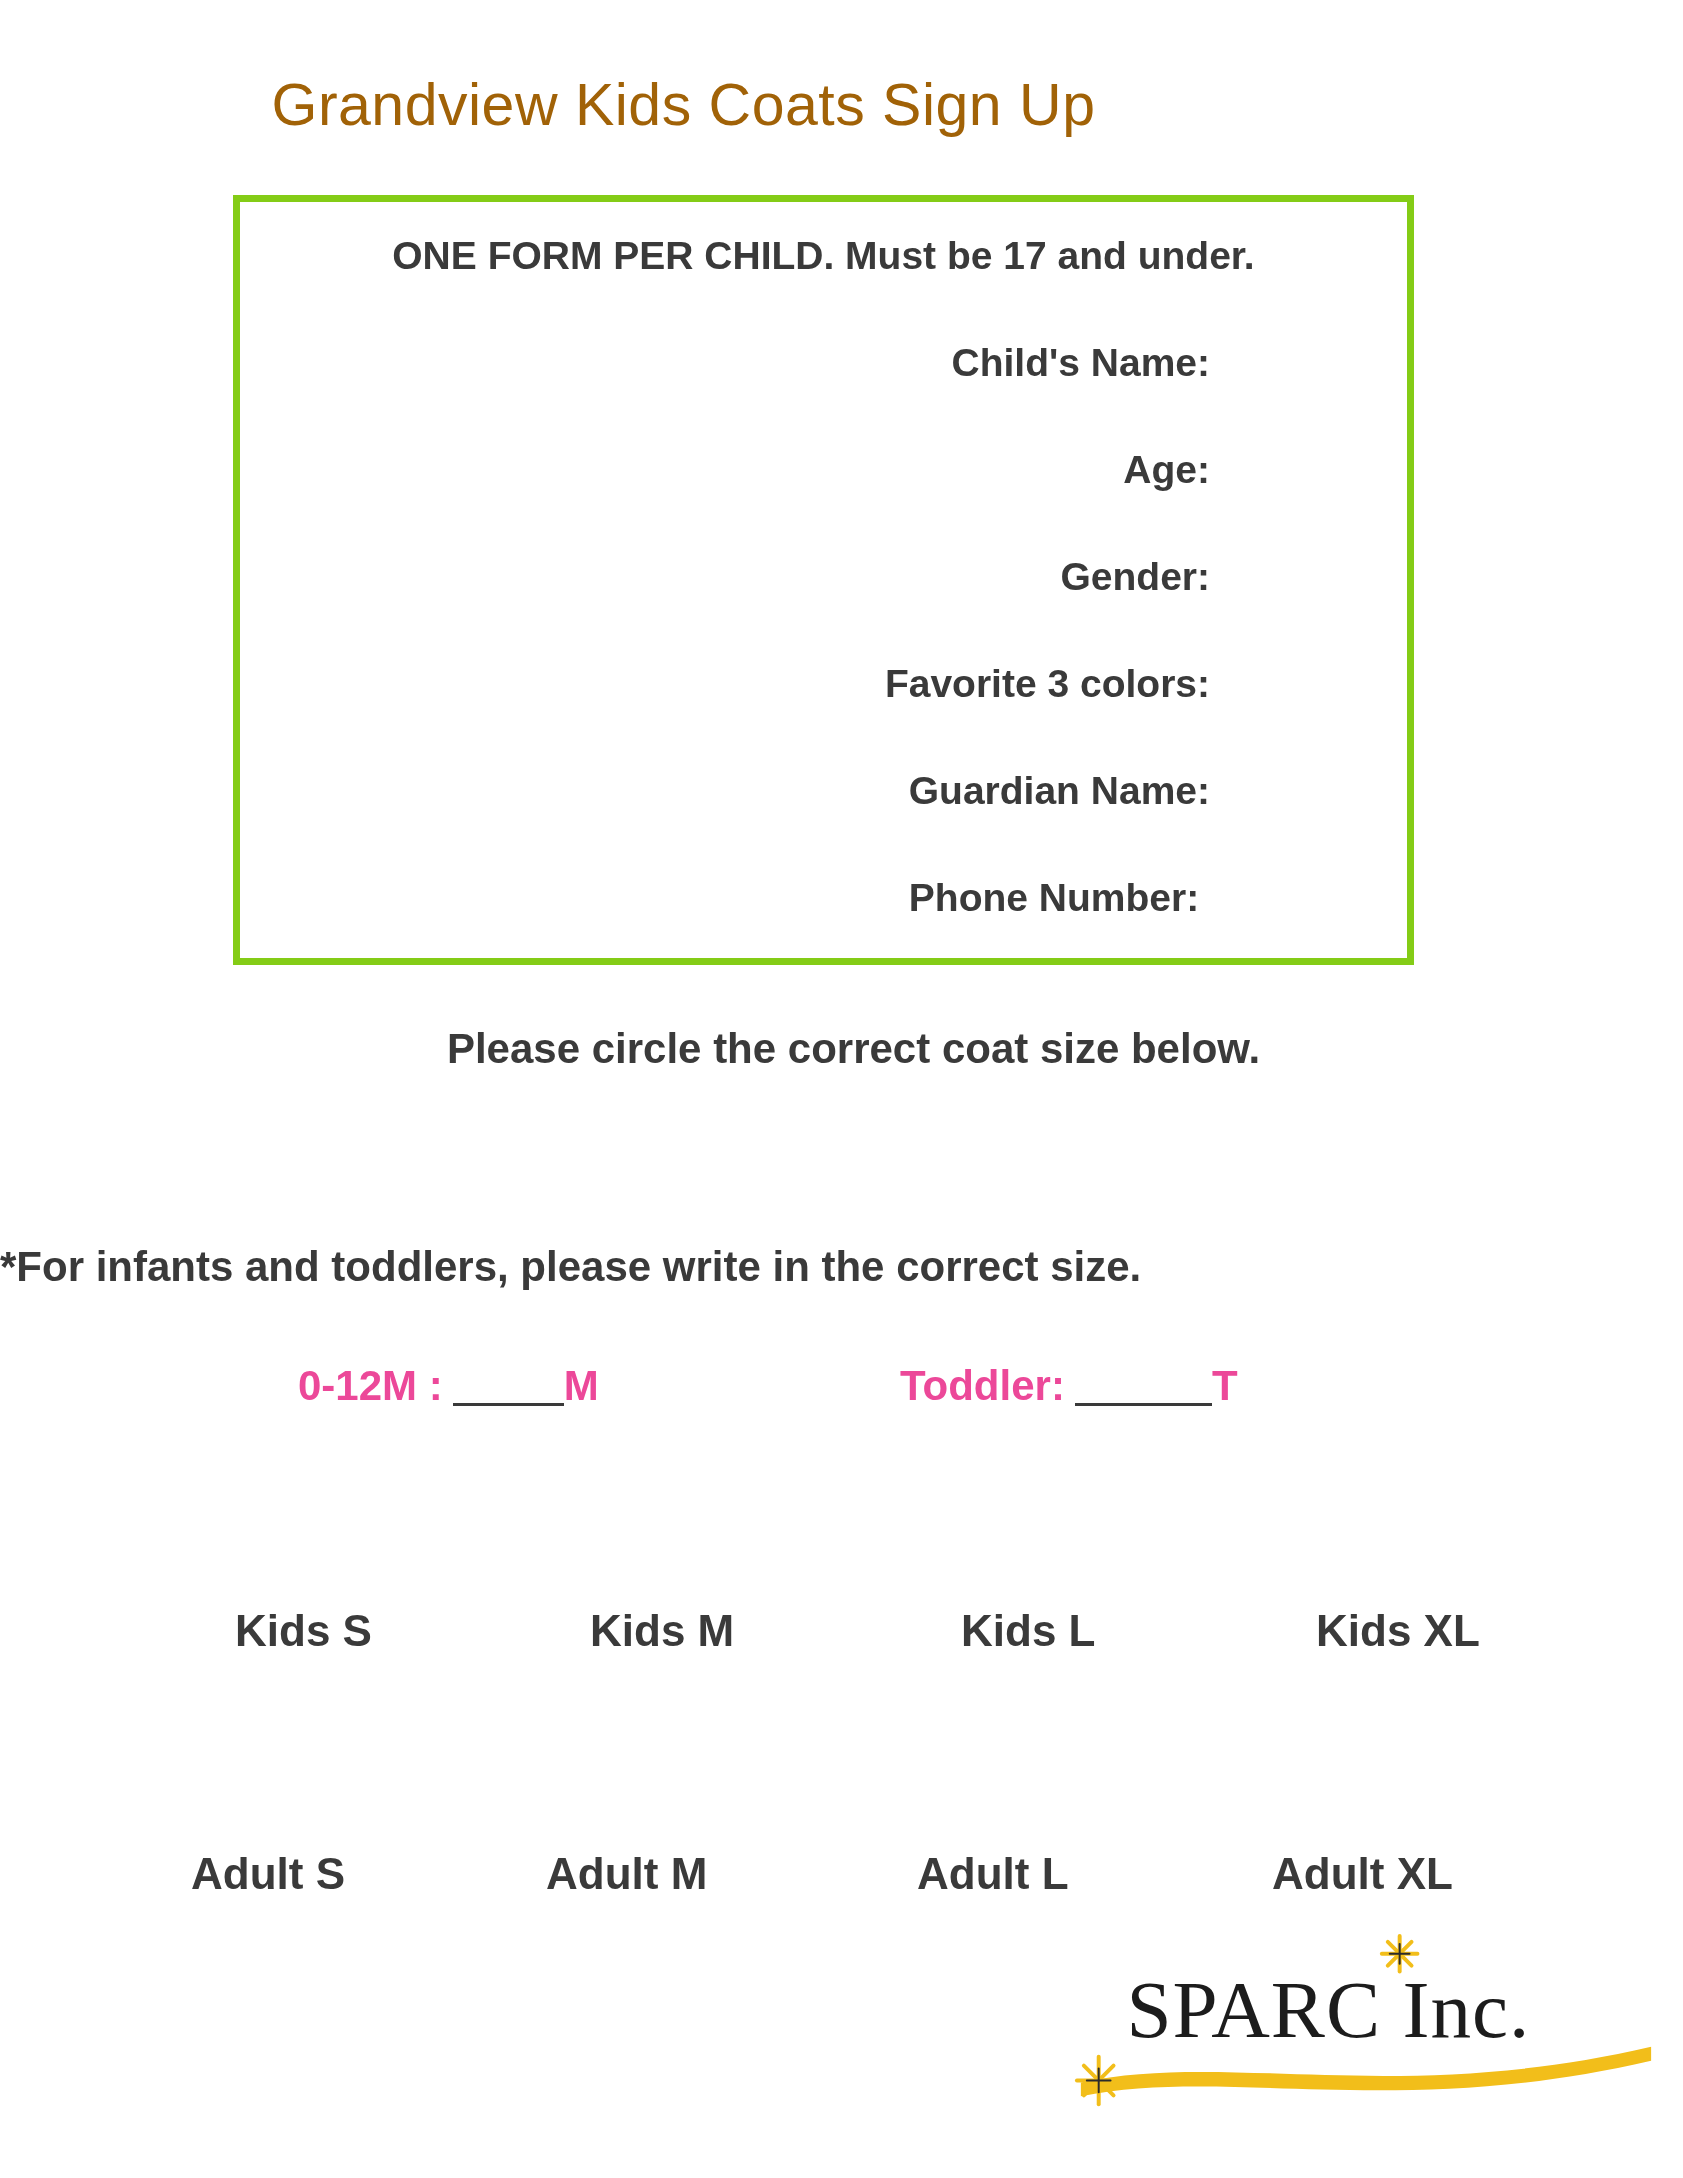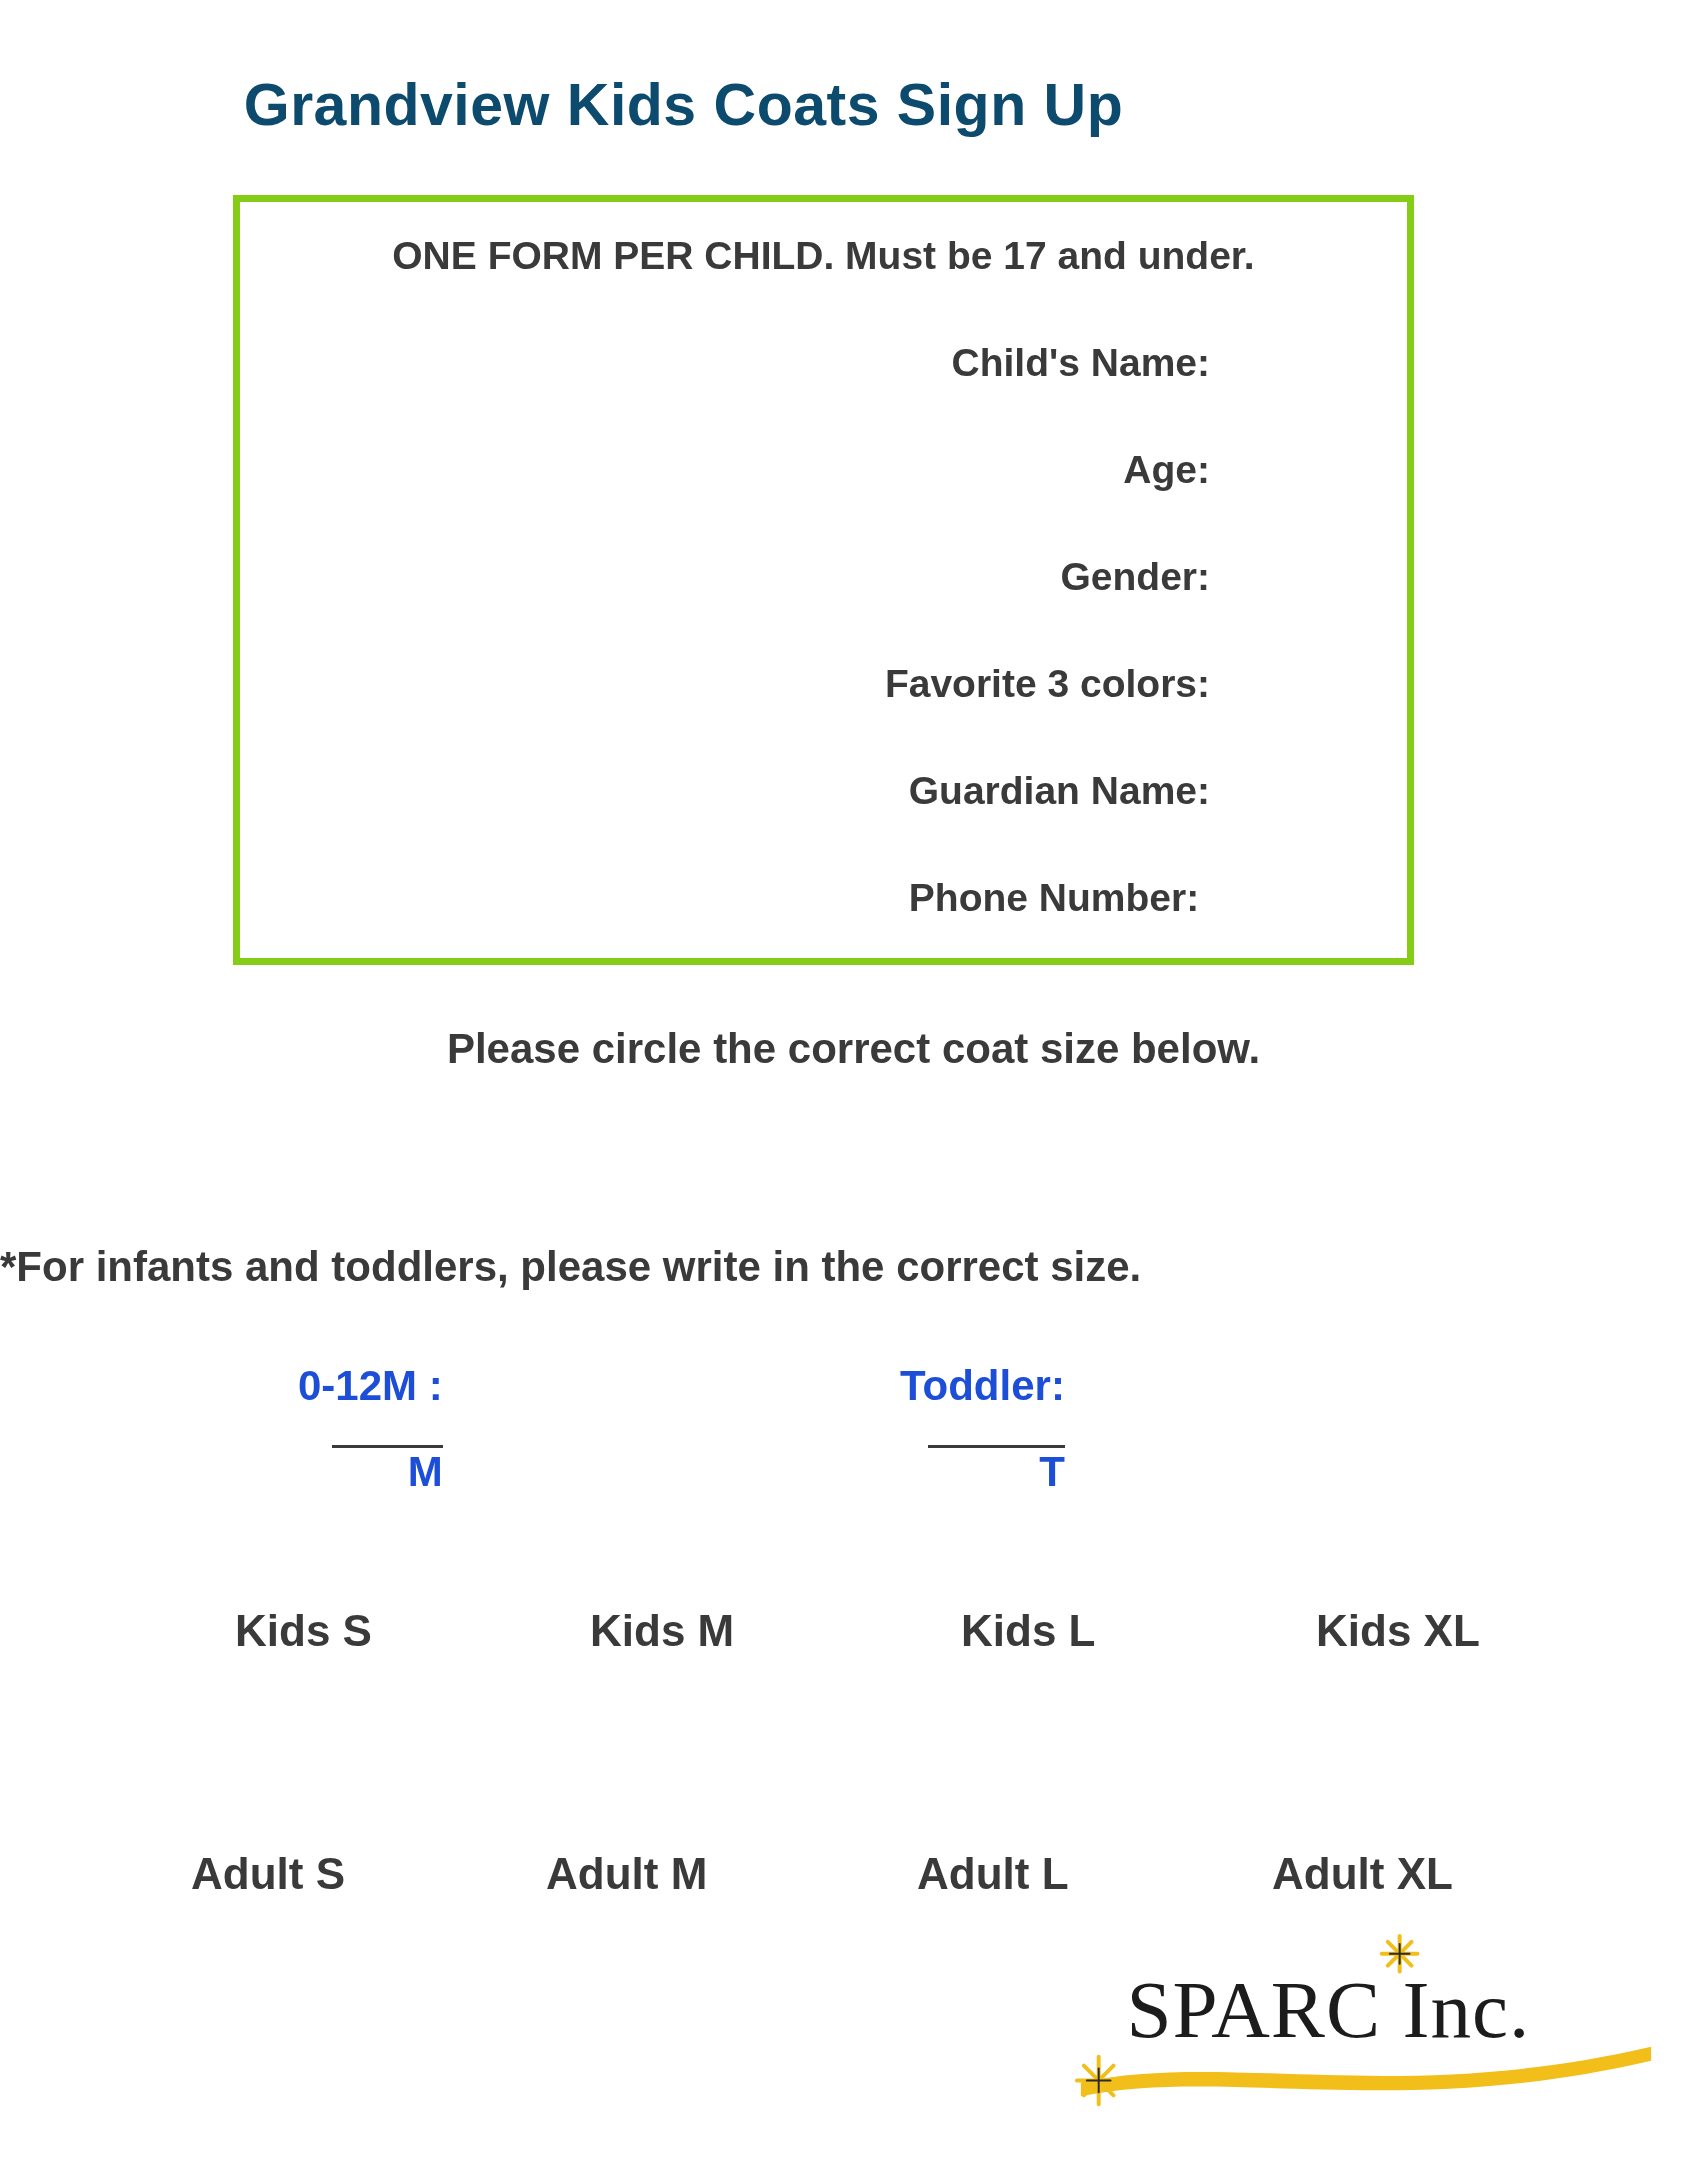--- a/index.html
+++ b/index.html
@@ -6,21 +6,21 @@
   html,body { background:#ffffff; }
   body {
     width:1683px; height:2178px;
     font-family:"Liberation Sans", sans-serif;
     color:#3a3a3a;
   }
   .page { position:relative; width:1683px; height:2178px; background:#ffffff; overflow:hidden; }
 
   .title {
     position:absolute; top:71px; left:0; width:1367px;
-    text-align:center; font-size:59px; font-weight:700; color:#0c4a6e;
+    text-align:center; font-size:59px; font-weight:400; color:#a16207;
     letter-spacing:0.5px;
   }
 
   .form-box {
     position:absolute; left:233px; top:195px; width:1181px; height:770px;
     border:7px solid #84cc16; background:#ffffff;
     padding:30px 27px 0 27px;
   }
   .form-header {
     text-align:center; font-size:39px; font-weight:700; color:#3a3a3a;
@@ -48,21 +48,21 @@
 
   .note {
     position:absolute; top:1243px; left:0; width:1385px;
     text-align:left; font-size:42px; font-weight:700; color:#3a3a3a;
   }
 
   .infant-row { position:absolute; top:1364px; left:0; width:1683px; height:59px; }
   .infant-item {
     position:absolute; top:0;
     display:flex; align-items:flex-end;
-    font-size:42px; font-weight:700; color:#1d4ed8;flex-direction:column;
+    font-size:42px; font-weight:700; color:#ec4899;
   }
   .infant-item .infant-label { line-height:1.05; white-space:pre; }
   .infant-item .blank {
     display:inline-block; border-bottom:3px solid #3a3a3a;
     height:40px; margin:0 0 2px 10px;
   }
   .infant-item .suffix { line-height:1.05; }
   .infant-item.infant-m { left:298px; }
   .infant-item.infant-m .blank { width:111px; }
   .infant-item.infant-t { left:900px; }

